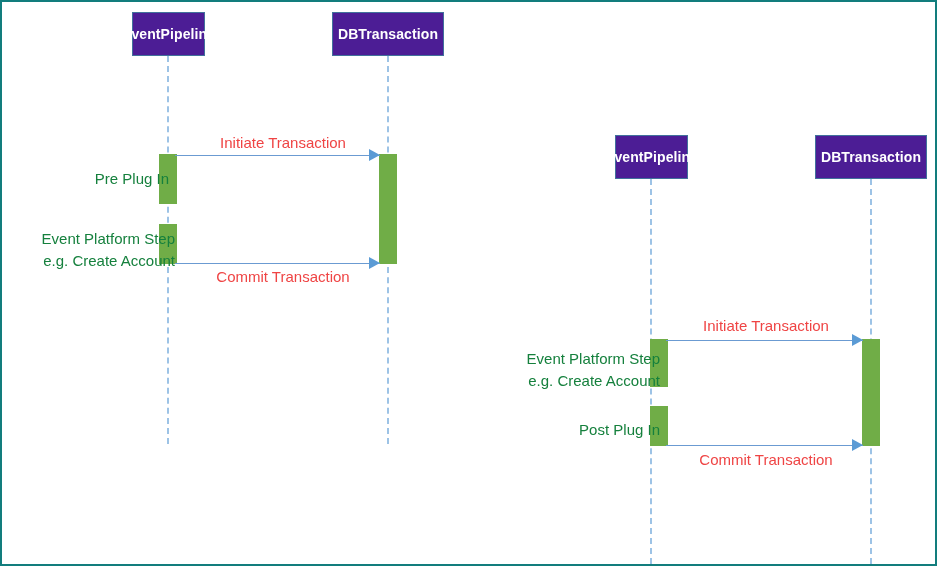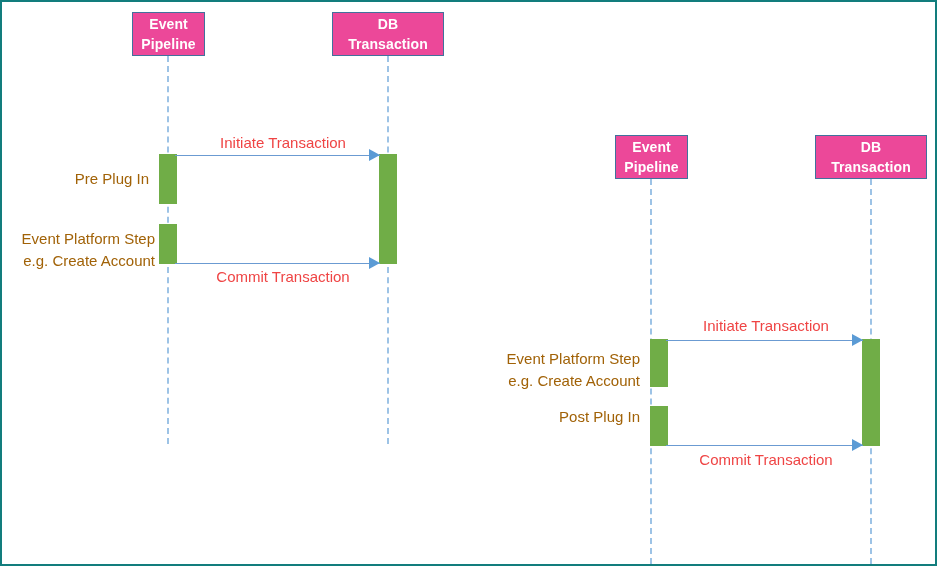--- a/index.html
+++ b/index.html
@@ -16,29 +16,29 @@
     height: 566px;
     background: #ffffff;
     box-sizing: border-box;
     border: 2px solid #127D7D;
     overflow: hidden;
   }
   
   .participant {
     position: absolute;
     box-sizing: border-box;
-    background: #ec4899;
+    background: #4c1d95;
     border: 1px solid #41719C;
     color: #ffffff;
     font-weight: bold;
     font-size: 14px;
     line-height: 20px;
     text-align: center;
     display: flex;
-    flex-direction: column;
+    flex-direction: row;
     align-items: center;
     justify-content: center;
     letter-spacing: 0.1px;
   }
   .participant span { display: block; white-space: nowrap; }
   
   .lifeline {
     position: absolute;
     width: 0;
     border-left: 2px dashed #9DC3E6;
@@ -66,25 +66,26 @@
     position: absolute;
     color: #ef4444;
     font-size: 15px;
     line-height: 19px;
     white-space: nowrap;
     text-align: center;
   }
   
   .side-label {
     position: absolute;
-    color: #a16207;
+    color: #15803d;
     font-size: 15px;
     line-height: 22px;
     text-align: right;
     white-space: nowrap;
+    padding-left: 20px;
   }
   .side-label span { display: block; }
 </style>
 </head>
 <body>
 
 <div id="canvas">
 
   <div>
 
@@ -148,18 +149,18 @@
 
     <div class="msg-line" style="left:664px; top:443px; width:197px;"></div>
     <div class="msg-head" style="left:850px; top:437px;"></div>
     <div class="msg-label" style="left:658px; top:448px; width:212px;">Commit Transaction</div>
 
     <div class="side-label" style="left:485px; top:346px; width:153px;">
       <span>Event Platform Step</span>
       <span>e.g. Create Account</span>
     </div>
 
-    <div class="side-label" style="left:485px; top:404px; width:153px;">
+    <div class="side-label" style="left:485px; top:417px; width:153px;">
       <span>Post Plug In</span>
     </div>
   </div>
 
 </div>
 
 </body></html>

